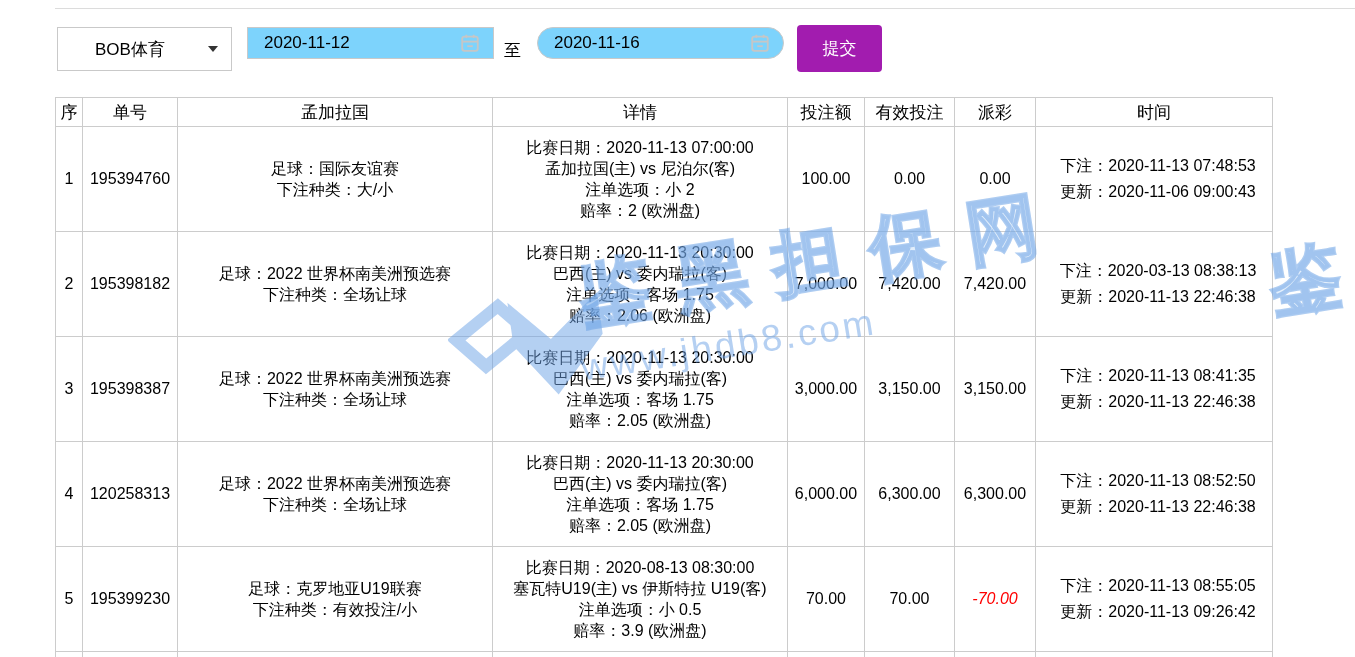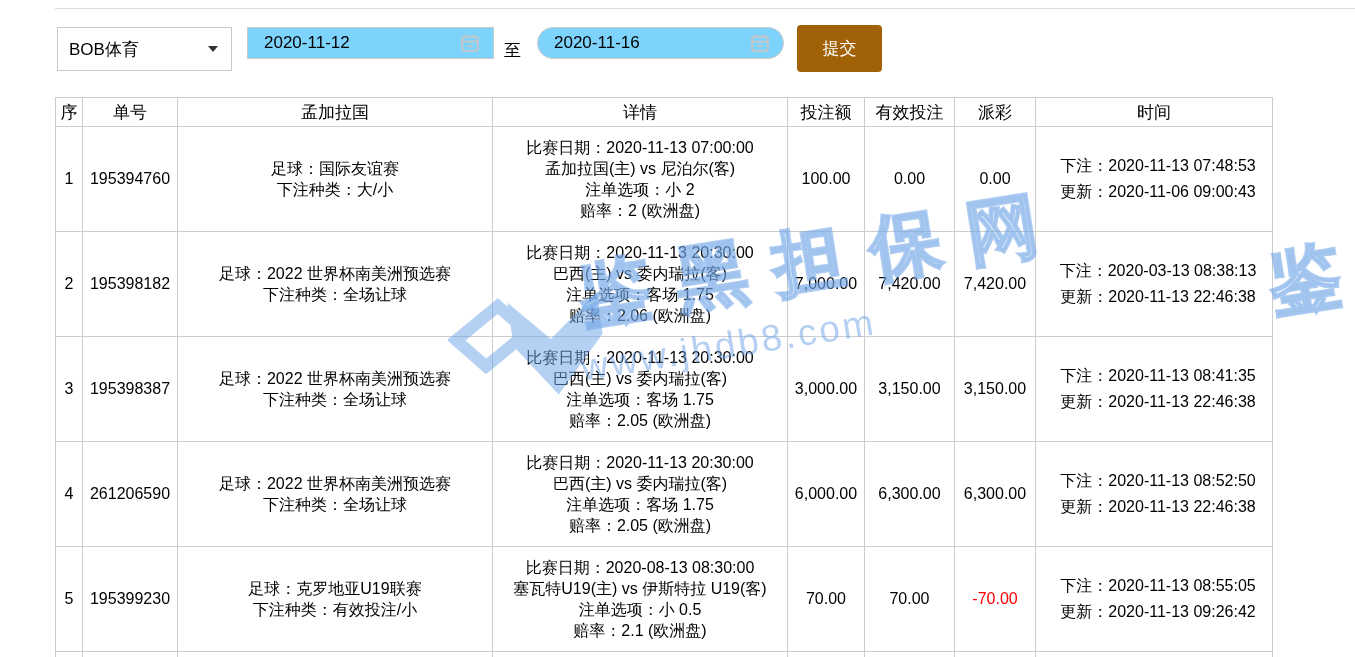--- a/index.html
+++ b/index.html
@@ -7,48 +7,48 @@
   body {
     position:relative; width:1355px; height:657px; overflow:hidden;
     font-family:"Liberation Sans","DejaVu Sans",sans-serif; color:#000;
   }
   .topline { position:absolute; left:55px; right:0; top:8px; border-top:1px solid #dcdcdc; }
 
   
   .select-box {
     position:absolute; left:57px; top:27px; width:175px; height:44px;
     border:1px solid #c9c9c9; background:#fff; display:flex; align-items:center;
-    justify-content:space-between; padding:0 13px 0 11px; font-size:17px; cursor:pointer;
+    justify-content:space-between; padding:0 13px 0 37px; font-size:17px; cursor:pointer;
   }
   .caret { width:0; height:0; border-left:5px solid transparent; border-right:5px solid transparent; border-top:6px solid #333; }
   .date-input {
     position:absolute; top:27px; width:247px; height:32px; border:1px solid #c9c9c9;
     background:#7dd3fc; display:flex; align-items:center; justify-content:space-between;
     padding:0 12px 0 16px; font-size:17px; cursor:text;
   }
   .date-from { left:247px; }
   .date-to   { left:537px;border-radius:17px; }
   .to-label { position:absolute; left:504px; top:39px; font-size:17px; }
   .submit-btn {
     position:absolute; left:797px; top:25px; width:85px; height:47px;
-    border:none; border-radius:4px; background:#a16207; color:#fff; font-size:17px; cursor:pointer;
+    border:none; border-radius:4px; background:#a21caf; color:#fff; font-size:17px; cursor:pointer;
   }
 
   
   table {
     position:absolute; left:55px; top:97px; width:1217px;
     border-collapse:collapse; table-layout:fixed; font-size:16px;
   }
   th, td { border:1px solid #ccc; text-align:center; vertical-align:middle; padding:0; background:transparent; }
   thead th { height:29px; font-weight:400; font-size:17px; }
   tbody tr { height:105px; }
   td .ln { line-height:21px; }
   td.time-cell { text-align:center; padding-left:8px; }
   td.time-cell .ln { line-height:26px; }
-  .neg { color:#ff0000; }
+  .neg { color:#ff0000;font-style:italic; }
 
   
   .watermark { position:absolute; inset:0; pointer-events:none; z-index:5; overflow:hidden; }
   .wm-logo { position:absolute; left:450px; top:289px; transform:rotate(-8deg); opacity:.5; }
   .wm-big {
     position:absolute; white-space:nowrap; font-weight:700; font-size:72px; letter-spacing:26px;
     color:rgba(150,193,240,.28); -webkit-text-stroke:2.5px rgba(108,162,230,.55);
     transform:rotate(-9deg); transform-origin:left top;
   }
   .wm-big-main  { left:572px;  top:250px; }
@@ -176,21 +176,21 @@
       <td>3,000.00</td>
       <td>3,150.00</td>
       <td>3,150.00</td>
       <td class="time-cell">
         <div class="ln">下注：2020-11-13 08:41:35</div>
         <div class="ln">更新：2020-11-13 22:46:38</div>
       </td>
     </tr>
     <tr>
       <td>4</td>
-      <td>261206590</td>
+      <td>120258313</td>
       <td>
         <div class="ln">足球：2022 世界杯南美洲预选赛</div>
         <div class="ln">下注种类：全场让球</div>
       </td>
       <td>
         <div class="ln">比赛日期：2020-11-13 20:30:00</div>
         <div class="ln">巴西(主) vs 委内瑞拉(客)</div>
         <div class="ln">注单选项：客场 1.75</div>
         <div class="ln">赔率：2.05 (欧洲盘)</div>
       </td>
@@ -206,21 +206,21 @@
       <td>5</td>
       <td>195399230</td>
       <td>
         <div class="ln">足球：克罗地亚U19联赛</div>
         <div class="ln">下注种类：有效投注/小</div>
       </td>
       <td>
         <div class="ln">比赛日期：2020-08-13 08:30:00</div>
         <div class="ln">塞瓦特U19(主) vs 伊斯特拉 U19(客)</div>
         <div class="ln">注单选项：小 0.5</div>
-        <div class="ln">赔率：2.1 (欧洲盘)</div>
+        <div class="ln">赔率：3.9 (欧洲盘)</div>
       </td>
       <td>70.00</td>
       <td>70.00</td>
       <td class="neg">-70.00</td>
       <td class="time-cell">
         <div class="ln">下注：2020-11-13 08:55:05</div>
         <div class="ln">更新：2020-11-13 09:26:42</div>
       </td>
     </tr>
     <tr>

